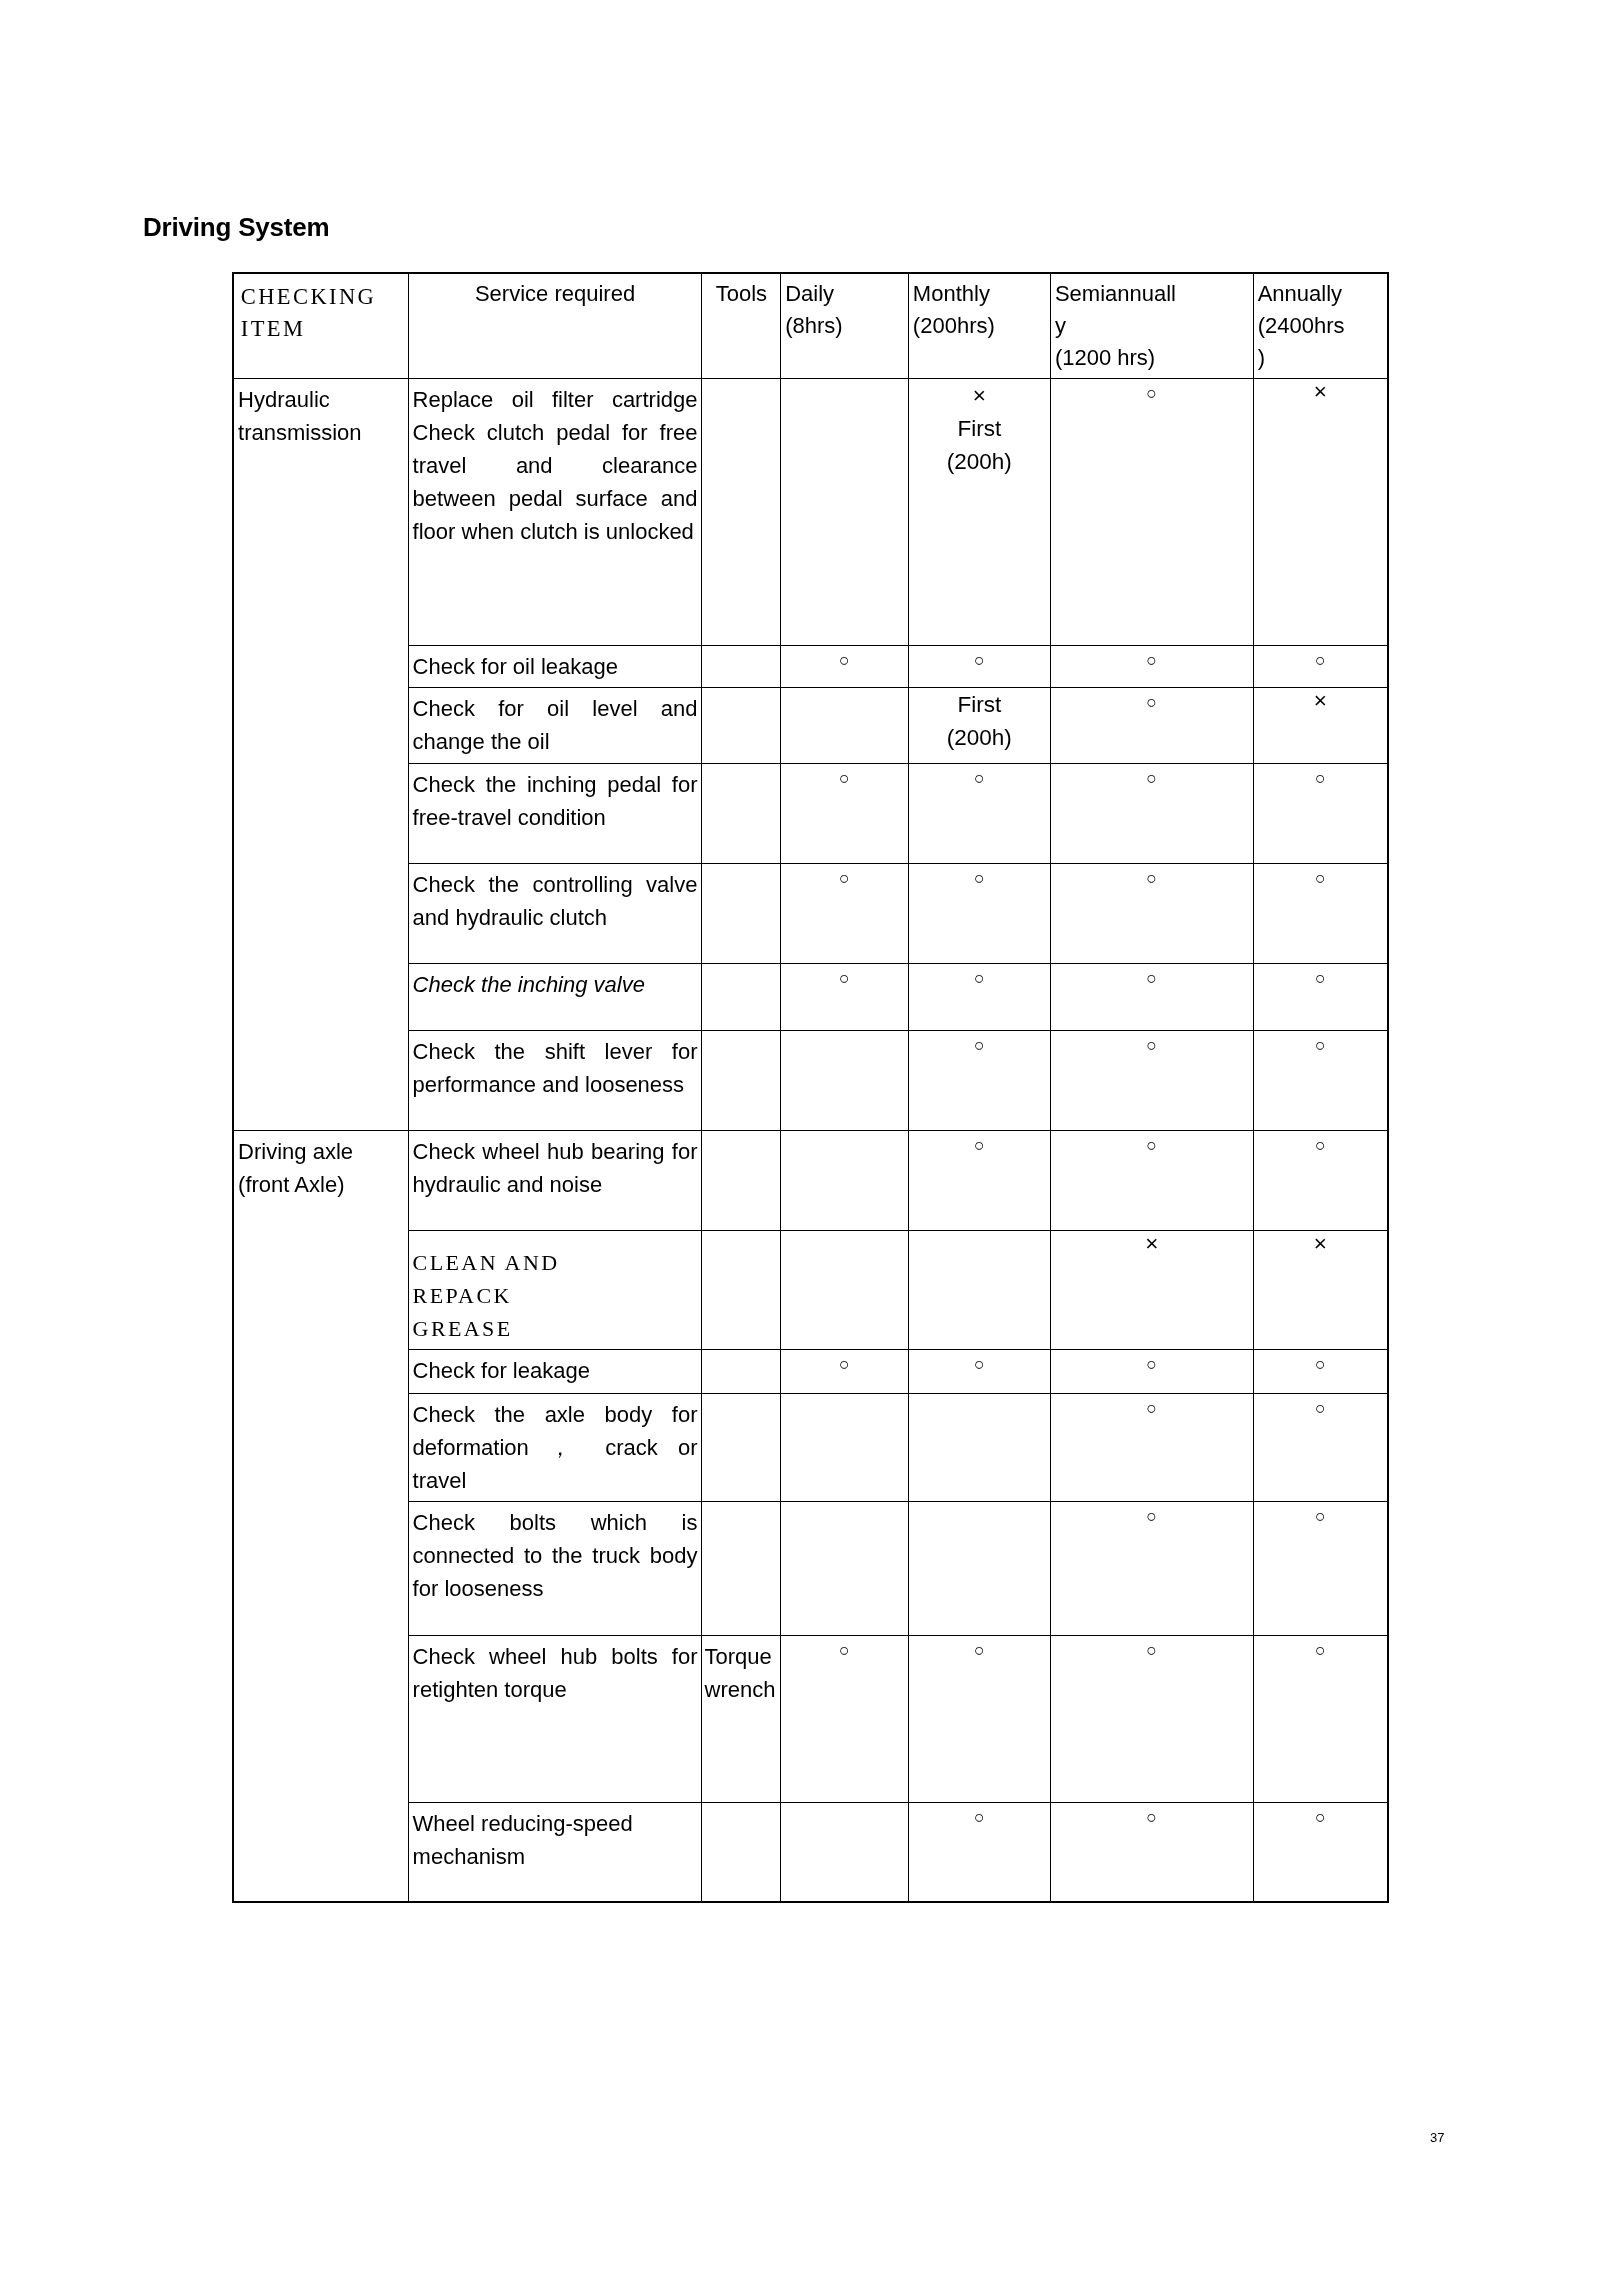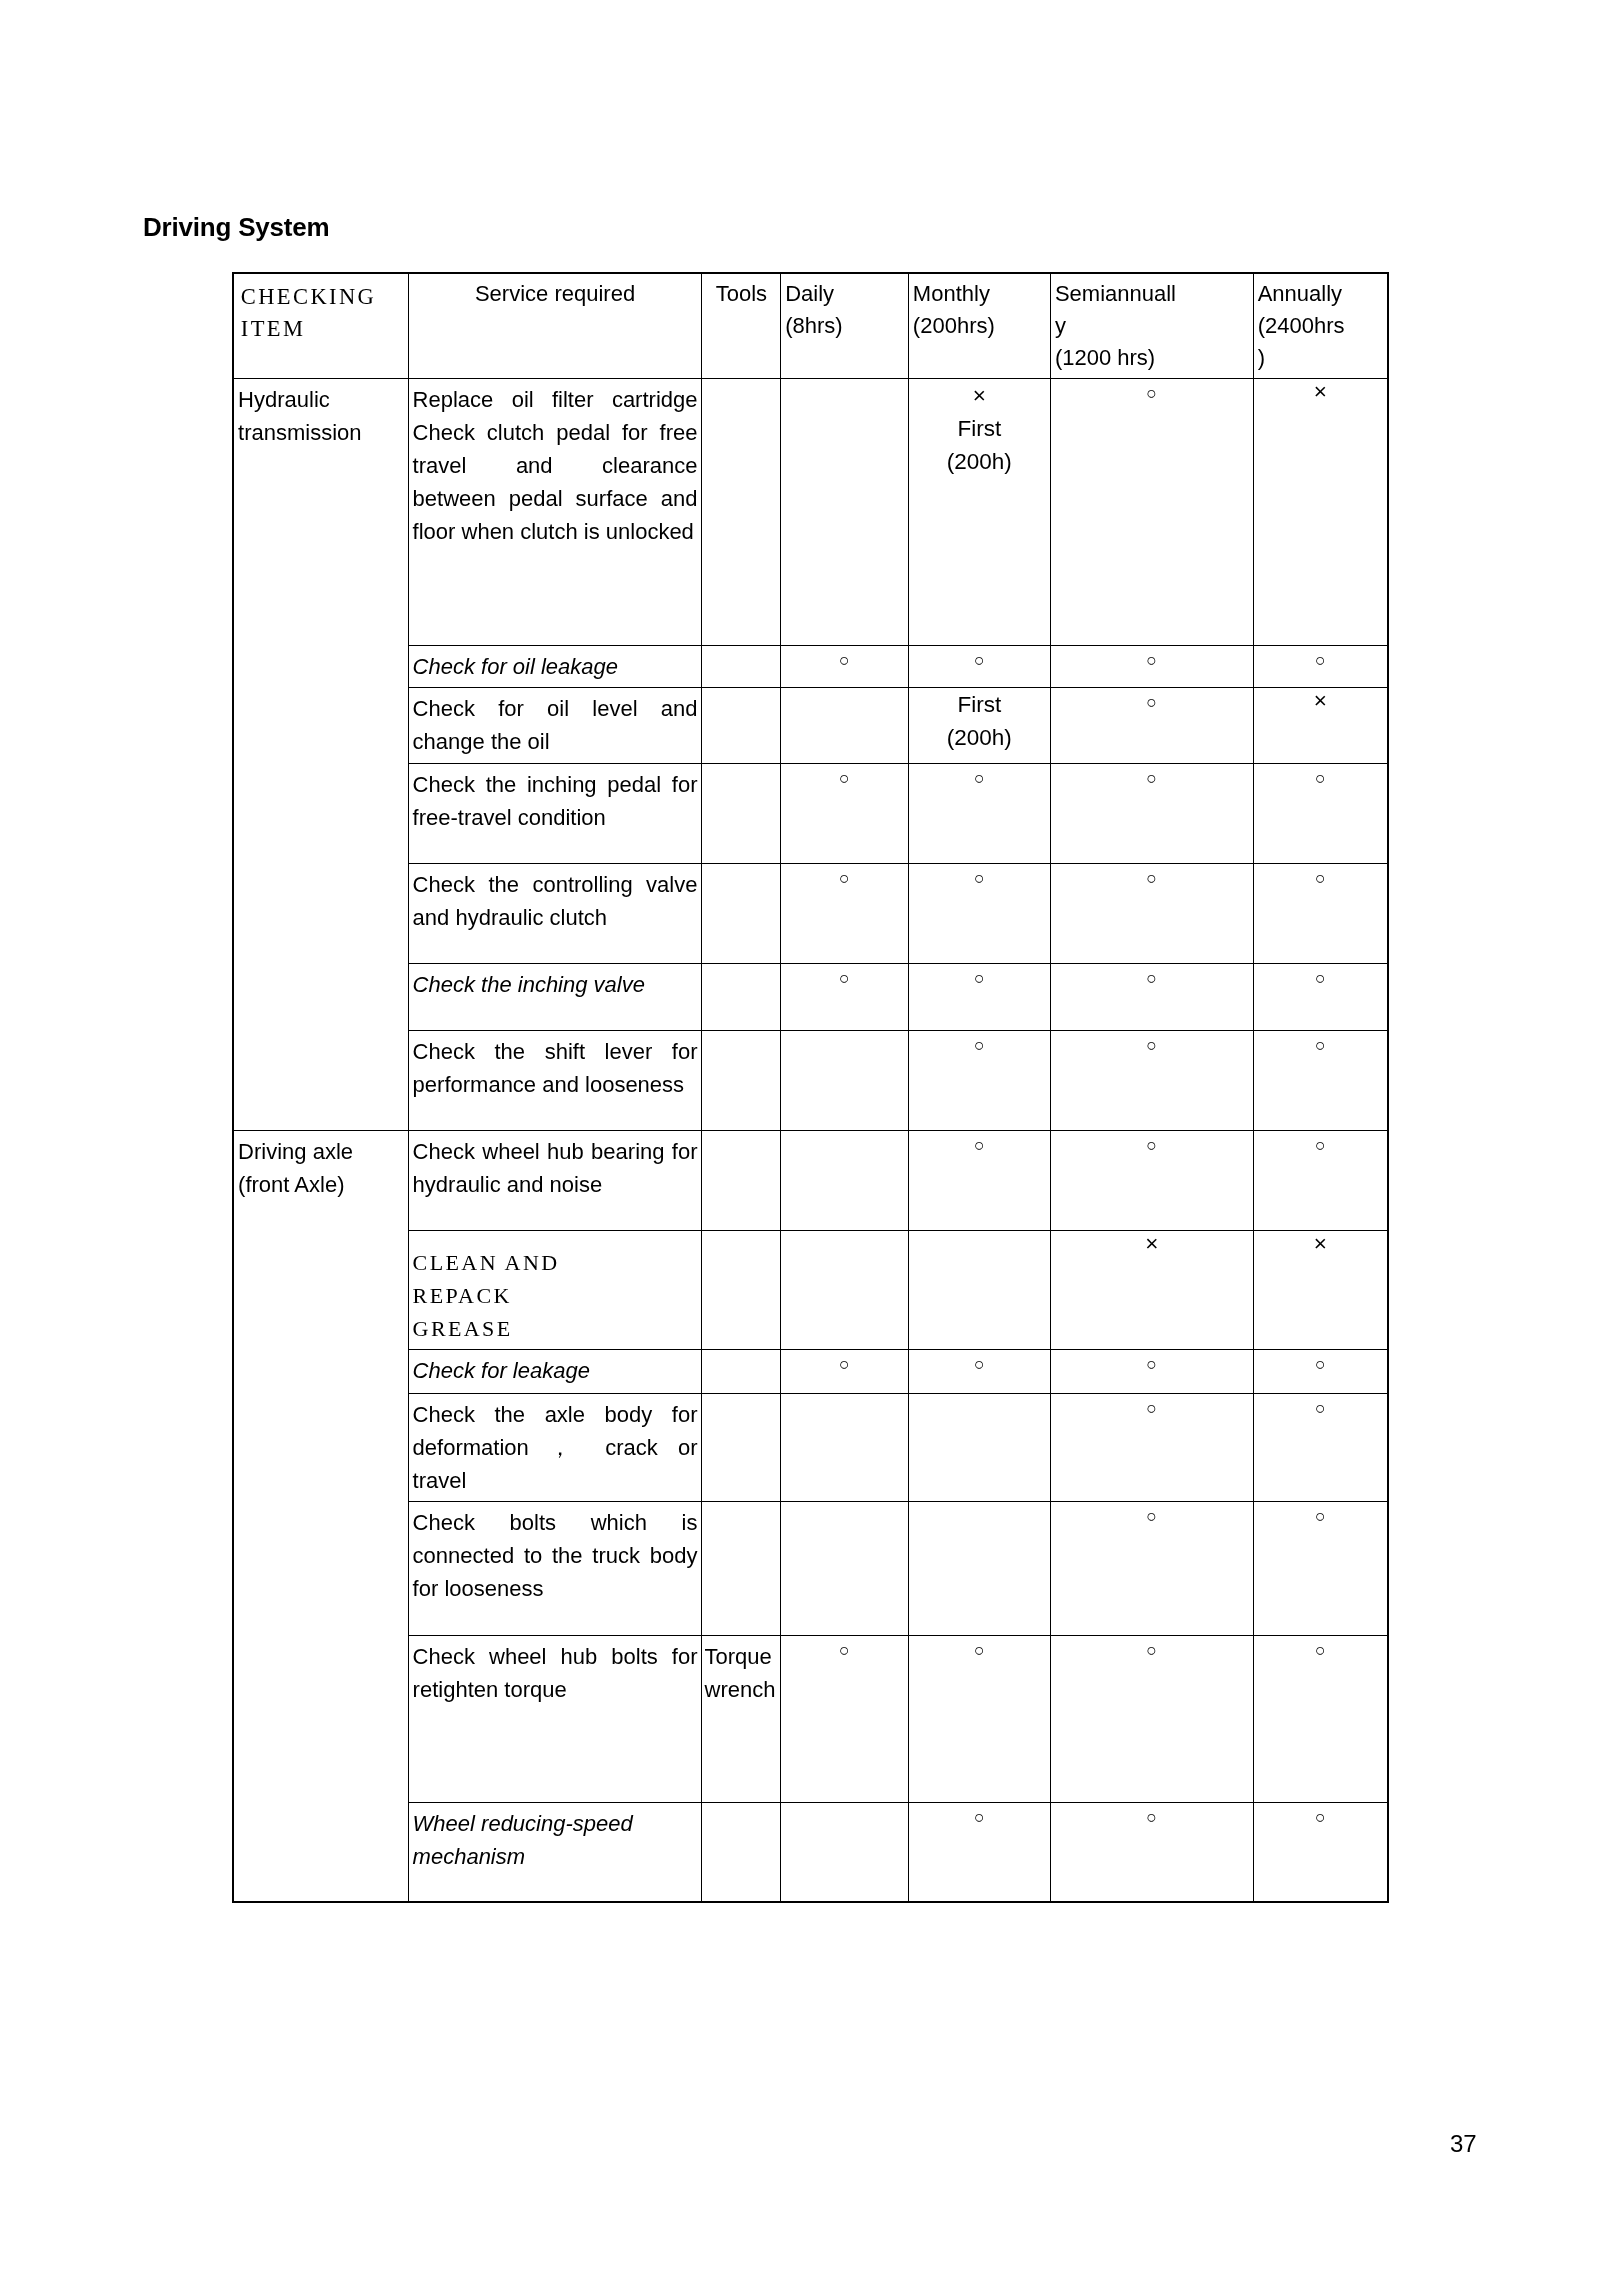--- a/index.html
+++ b/index.html
@@ -103,21 +103,20 @@
   .svc {
     text-align: justify;
     text-align-last: left;
     -moz-text-align-last: left;
     hyphens: none;
     word-spacing: normal;
   }
   .svc.noj {
     text-align: left;
     text-align-last: left;
-    font-style: italic;
   }
   .svc-serif {
     font-family: "Liberation Serif", serif;
     letter-spacing: 2.4px;
     text-align: left;
     line-height: 33px;
     padding-top: 15px;
   }
 
   
@@ -160,23 +159,22 @@
     word-break: break-all;
     padding-left: 2.7px;
     padding-right: 1.4px;
   }
 
   
   #page-number {
     position: absolute;
     left: 1430px;
     top: 2122px;
-    font-size: 24px;
+    font-size: 13px;
     font-family: "Liberation Sans", sans-serif;
-    margin-left: 20px;
   }
 </style>
 </head>
 <body>
 
 <div id="page">
 
   <div id="section-heading">Driving System</div>
 
   <table id="maint-table">

